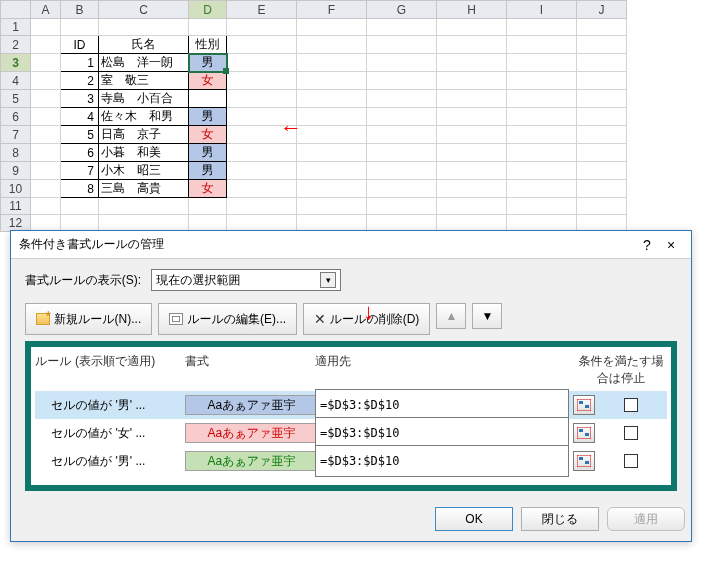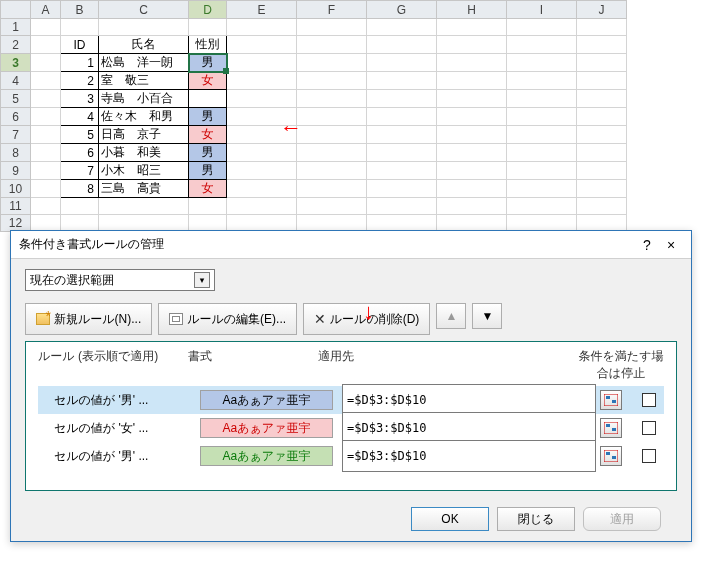--- a/index.html
+++ b/index.html
@@ -107,24 +107,24 @@
     font-size: 12px;
   }
   .tbtn.small { width: 30px; justify-content: center; padding: 0; }
   .icon-sq { width: 14px; height: 12px; display: inline-block; }
   .ic-new { background: linear-gradient(#ffe08a,#f0c060); border: 1px solid #d0a030; position: relative; }
   .ic-new::after { content:'*'; position:absolute; top:-6px; right:-2px; color:#d08000; font-size:14px; }
   .ic-edit { background: #fff; border: 1px solid #888; position: relative; }
   .ic-edit::before { content:''; position:absolute; inset:2px; border:1px solid #888; }
   .ic-del { font-size: 14px; color: #333; }
 
-  .rule-area { border: 1px solid #0f766e; background: #fff; padding: 6px 12px; height: 150px; }
+  .rule-area { border: 6px solid #0f766e; background: #fff; padding: 6px 4px; height: 150px; }
   .rule-hdr { display: flex; font-size: 12px; color: #333; margin-bottom: 4px; }
   .rh1 { width: 150px; } .rh2 { width: 130px; } .rh3 { width: 260px; } .rh4 { flex:1; text-align: center; }
-  .rule-row { display: flex; align-items: center; height: 28px; gap: 12px; }
+  .rule-row { display: flex; align-items: center; height: 28px; gap: 0; }
   .rule-row.sel { background: #cde6f7; }
   .rc1 { width: 150px; padding-left: 16px; white-space: nowrap; overflow: hidden; }
   .rc2 { width: 130px; }
   .fmt-prev {
     border: 1px solid #a0a0a0;
     width: 133px; height: 20px;
     display: flex; align-items: center; justify-content: center;
     font-size: 12px;
   }
   .prev-blue { background: #b4c7e7; color: #000; }
@@ -144,21 +144,21 @@
     border: 1px solid #7a7a7a;
     background: linear-gradient(#fff,#e0e0e0);
     display: flex; align-items: center; justify-content: center;
   }
   .range-btn svg { width: 14px; height: 12px; }
   .rc4 { flex: 1; display: flex; justify-content: center; }
   .chk { width: 14px; height: 14px; border: 1px solid #333; background: #fff; }
 
   .dlg-footer {
     position: absolute;
-    bottom: 10px; right: 30px;
+    bottom: 10px; right: 6px;
     display: flex; gap: 8px;
   }
   .dbtn {
     width: 78px; height: 24px;
     border: 1px solid #adadad;
     background: linear-gradient(#fff,#e8e8e8);
     display: flex; align-items: center; justify-content: center;
   }
   .dbtn.primary { border: 1px solid #3b8ac4; }
   .dbtn.disabled { color: #a0a0a0; border-color: #c0c0c0; border-radius: 6px; }
@@ -350,20 +350,21 @@
 
 <div class="dialog">
   <div class="dlg-title">
     <span>条件付き書式ルールの管理</span>
     <span class="spacer"></span>
     <span class="btn">?</span>
     <span class="btn">×</span>
   </div>
   <div class="dlg-body">
     <div class="row-show">
+      <span>書式ルールの表示(S):</span>
       <div class="combo">
         <span>現在の選択範囲</span>
         <span class="caret">▾</span>
       </div>
     </div>
     <div class="toolbar">
       <div class="tbtn">
         <span class="icon-sq ic-new"></span>
         <span>新規ルール(N)...</span>
       </div>

